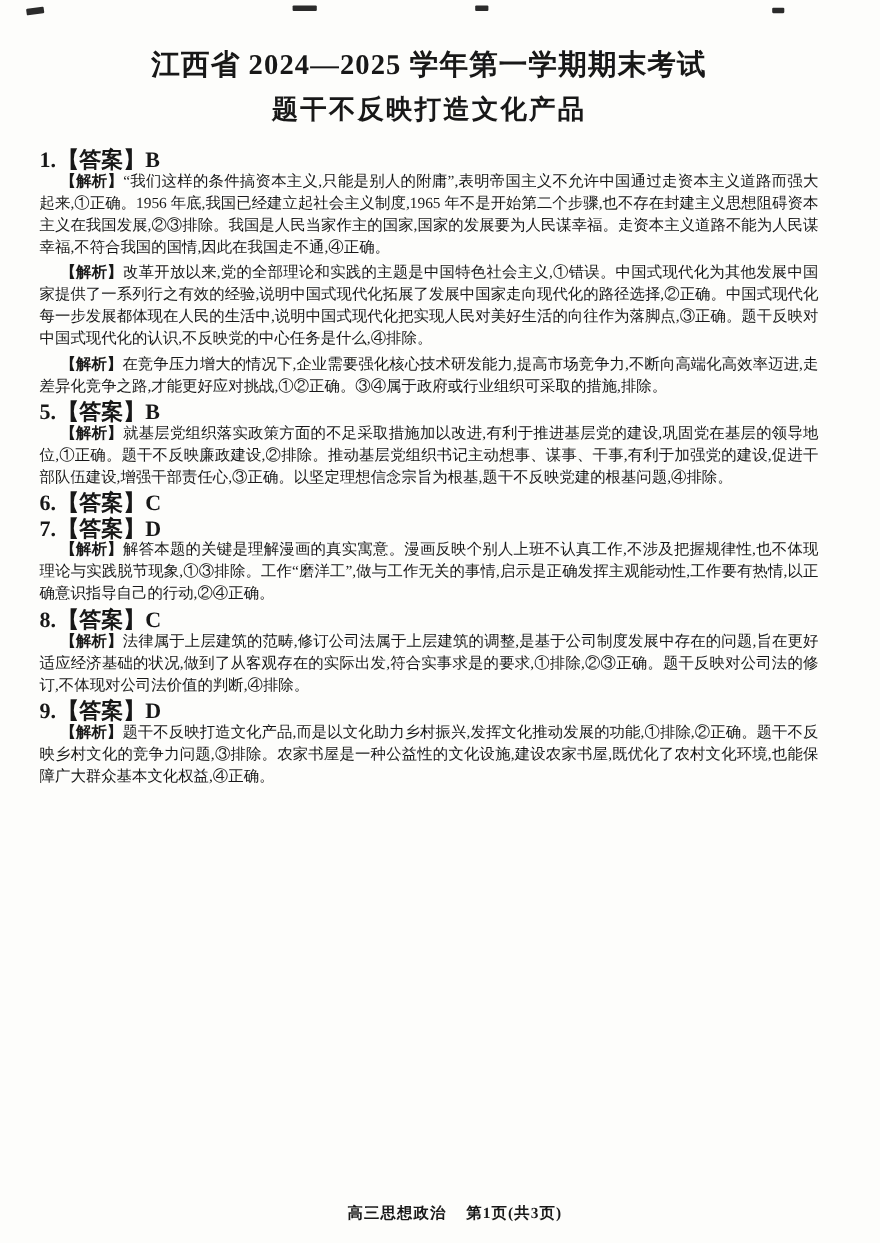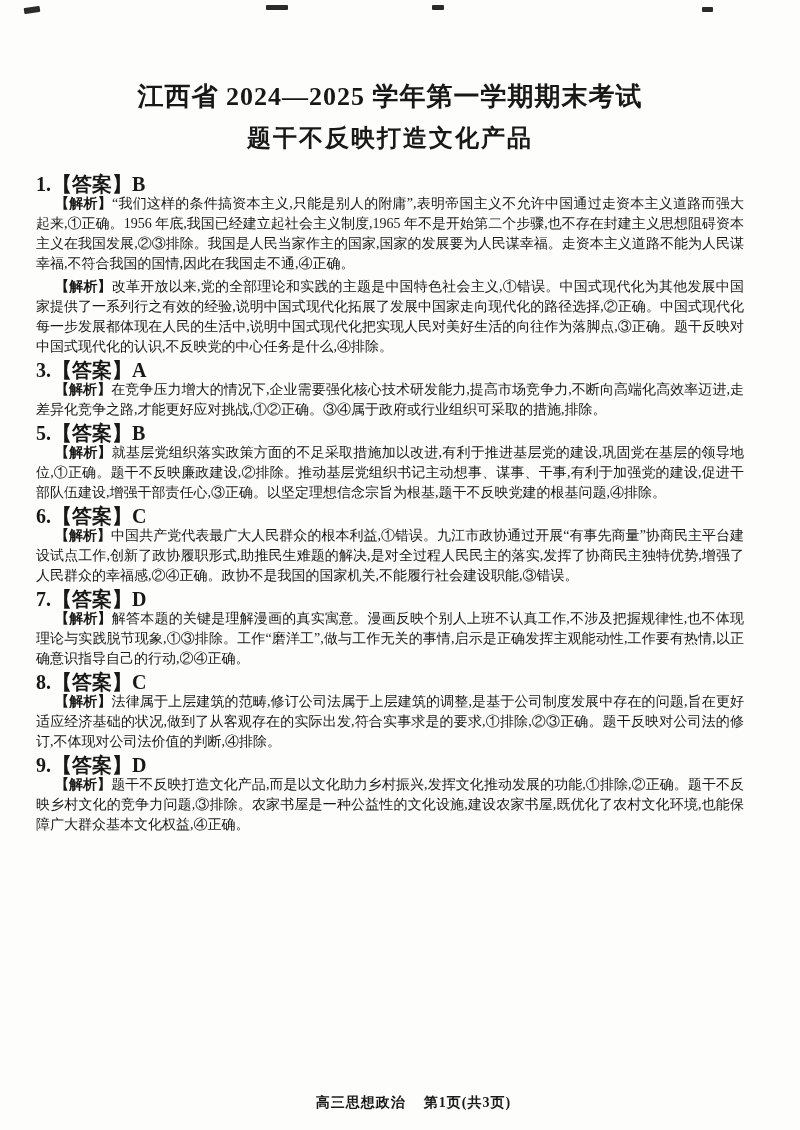--- a/index.html
+++ b/index.html
@@ -5,21 +5,21 @@
   * { margin:0; padding:0; box-sizing:border-box; }
   html, body { width:800px; }
   body {
     height:1130px;
     position:relative;
     overflow:hidden;
     background:#fdfdfb;
     color:#181818;
     font-family:"Liberation Serif","DejaVu Serif",serif;
   }
-  .page { padding:42px 56px 0 36px;margin-top:38px; }
+  .page { padding:42px 56px 0 36px; }
   header { text-align:center; margin-bottom:20px; }
   .exam-title { font-size:26px; font-weight:700; letter-spacing:1px; line-height:1.3; }
   .exam-subtitle { font-size:24px; font-weight:700; letter-spacing:2px; margin-top:9px; line-height:1.3; }
   .item { margin-bottom:3px; }
   .answer-line { font-weight:700; font-size:20px; line-height:20px; }
   .answer-line .num { margin-right:1px; }
   .analysis {
     font-size:14px; line-height:20px;
     text-align:justify; text-indent:19px;
   }
@@ -52,32 +52,30 @@
 
   <main>
       <div class="item">
         <div class="answer-line"><span class="num">1.</span><span>【答案】</span><span>B</span></div>
         <div class="analysis"><span class="label">【解析】</span><span>“我们这样的条件搞资本主义,只能是别人的附庸”,表明帝国主义不允许中国通过走资本主义道路而强大起来,①正确。1956 年底,我国已经建立起社会主义制度,1965 年不是开始第二个步骤,也不存在封建主义思想阻碍资本主义在我国发展,②③排除。我国是人民当家作主的国家,国家的发展要为人民谋幸福。走资本主义道路不能为人民谋幸福,不符合我国的国情,因此在我国走不通,④正确。</span></div>
       </div>
       <div class="item">
         <div class="analysis"><span class="label">【解析】</span><span>改革开放以来,党的全部理论和实践的主题是中国特色社会主义,①错误。中国式现代化为其他发展中国家提供了一系列行之有效的经验,说明中国式现代化拓展了发展中国家走向现代化的路径选择,②正确。中国式现代化每一步发展都体现在人民的生活中,说明中国式现代化把实现人民对美好生活的向往作为落脚点,③正确。题干反映对中国式现代化的认识,不反映党的中心任务是什么,④排除。</span></div>
       </div>
       <div class="item">
-        <div class="answer-line"><span class="num">3.</span><span>【答案】</span><span>A</span></div>
         <div class="analysis"><span class="label">【解析】</span><span>在竞争压力增大的情况下,企业需要强化核心技术研发能力,提高市场竞争力,不断向高端化高效率迈进,走差异化竞争之路,才能更好应对挑战,①②正确。③④属于政府或行业组织可采取的措施,排除。</span></div>
       </div>
       <div class="item">
       </div>
       <div class="item">
         <div class="answer-line"><span class="num">5.</span><span>【答案】</span><span>B</span></div>
         <div class="analysis"><span class="label">【解析】</span><span>就基层党组织落实政策方面的不足采取措施加以改进,有利于推进基层党的建设,巩固党在基层的领导地位,①正确。题干不反映廉政建设,②排除。推动基层党组织书记主动想事、谋事、干事,有利于加强党的建设,促进干部队伍建设,增强干部责任心,③正确。以坚定理想信念宗旨为根基,题干不反映党建的根基问题,④排除。</span></div>
       </div>
       <div class="item">
         <div class="answer-line"><span class="num">6.</span><span>【答案】</span><span>C</span></div>
-        <div class="analysis"><span class="label">【解析】</span><span>中国共产党代表最广大人民群众的根本利益,①错误。九江市政协通过开展“有事先商量”协商民主平台建设试点工作,创新了政协履职形式,助推民生难题的解决,是对全过程人民民主的落实,发挥了协商民主独特优势,增强了人民群众的幸福感,②④正确。政协不是我国的国家机关,不能履行社会建设职能,③错误。</span></div>
       </div>
       <div class="item">
         <div class="answer-line"><span class="num">7.</span><span>【答案】</span><span>D</span></div>
         <div class="analysis"><span class="label">【解析】</span><span>解答本题的关键是理解漫画的真实寓意。漫画反映个别人上班不认真工作,不涉及把握规律性,也不体现理论与实践脱节现象,①③排除。工作“磨洋工”,做与工作无关的事情,启示是正确发挥主观能动性,工作要有热情,以正确意识指导自己的行动,②④正确。</span></div>
       </div>
       <div class="item">
         <div class="answer-line"><span class="num">8.</span><span>【答案】</span><span>C</span></div>
         <div class="analysis"><span class="label">【解析】</span><span>法律属于上层建筑的范畴,修订公司法属于上层建筑的调整,是基于公司制度发展中存在的问题,旨在更好适应经济基础的状况,做到了从客观存在的实际出发,符合实事求是的要求,①排除,②③正确。题干反映对公司法的修订,不体现对公司法价值的判断,④排除。</span></div>
       </div>
       <div class="item">

